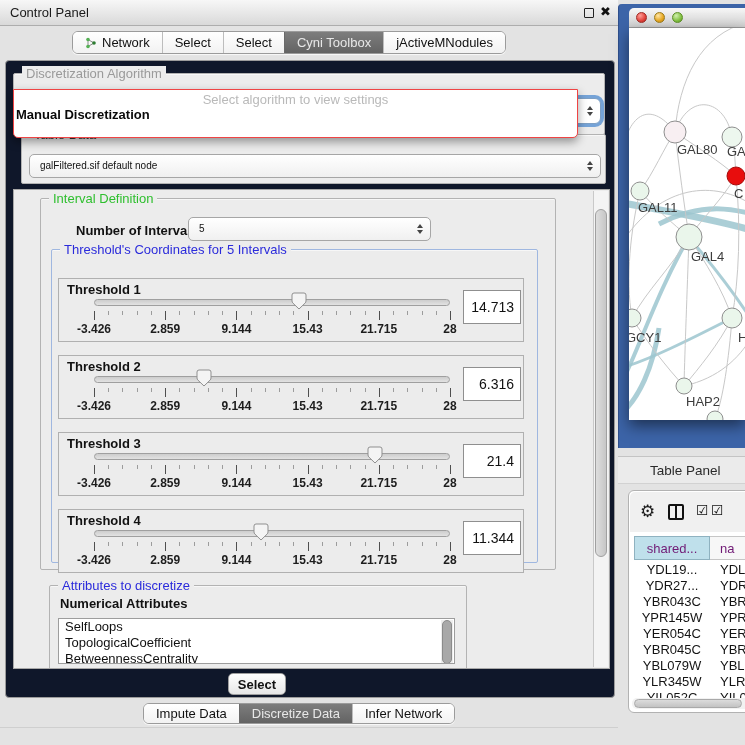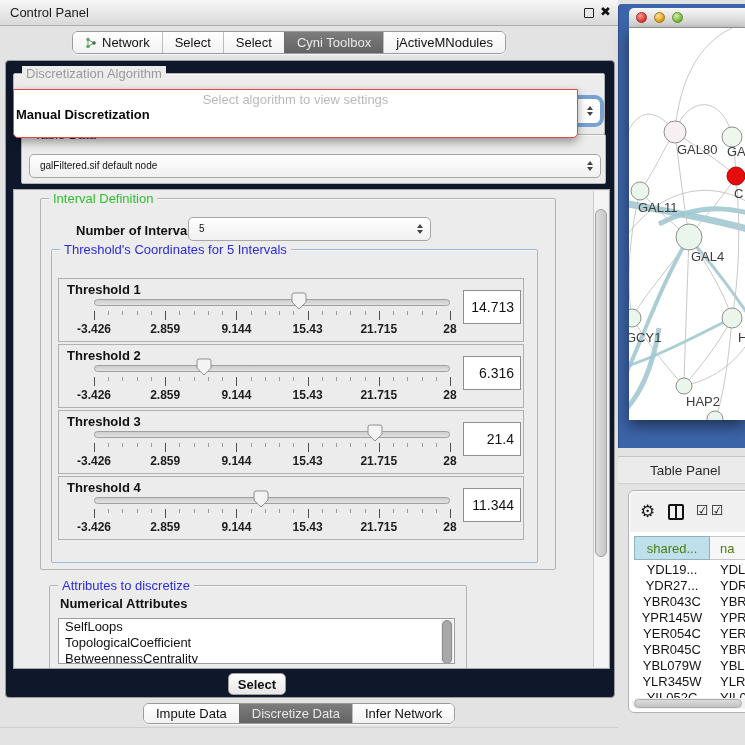--- a/index.html
+++ b/index.html
@@ -60,21 +60,21 @@
     background:#ececec;overflow:hidden}
   .mp-scroll{position:absolute;right:1px;top:1px;width:15px;height:476px;background:#f4f4f4;border-left:1px solid #c9c9c9}
   .mp-thumb{position:absolute;left:1px;top:18px;width:12px;height:348px;border:1px solid #a0a0a0;border-radius:7px;
     background:linear-gradient(90deg,#dedede,#c6c6c6)}
 
   .int-group{left:26px;top:8px;width:516px;height:372px}
   .int-label{position:absolute;left:35px;top:24px;font-weight:bold}
   .int-combo{left:147px;top:18px;width:243px}
   .thr-group{left:10px;top:50px;width:487px;height:314px;border-color:#9fb7e0}
 
-  .thr-card{position:relative;width:466px;height:64px;border:1px solid #b0b0b0;background:#ececec;margin-bottom:2px}
+  .thr-card{position:relative;width:466px;height:64px;border:1px solid #b0b0b0;background:#ececec;margin-bottom:13px}
   #thrList{position:absolute;left:6px;top:28px}
   .thr-label{position:absolute;left:8px;top:3px;font-weight:bold}
   .track{position:absolute;left:35px;top:20px;width:356px;height:7px;border:1px solid #9f9f9f;border-radius:4px;
     background:linear-gradient(#cdcdcd,#e2e2e2)}
   .thumb{position:absolute;top:13px}
   .ticks{position:absolute;left:35px;top:32px;width:357px;height:9px;
     background-image:repeating-linear-gradient(90deg,#4f4f4f 0 1px,transparent 1px 71.2px),
                      repeating-linear-gradient(90deg,#9c9c9c 0 1px,transparent 1px 14.24px);
     background-size:357px 9px,357px 4px;background-repeat:no-repeat}
   .tick-labels span{position:absolute;top:43px;transform:translateX(-50%);font-size:12px;font-weight:bold;color:#1d1d1d;white-space:nowrap}
@@ -110,21 +110,21 @@
 
   .table-card{position:absolute;left:628px;top:490px;width:130px;height:223px;background:#fff;
     border:1px solid #b2b2b2;border-radius:6px 0 0 6px}
   .tc-toolbar{position:absolute;left:1px;top:1px;width:127px;height:40px;background:#f0f0f0;border-radius:5px 0 0 0}
   .gear{position:absolute;left:10px;top:9px;font-size:17px;color:#1c1c1c}
   .split-ic{position:absolute;left:38px;top:12px;width:16px;height:16px;border:2px solid #111;border-radius:2px}
   .split-ic::after{content:"";position:absolute;left:5px;top:0;width:2px;height:12px;background:#111}
   .chk{position:absolute;top:10px;font-size:14px;color:#111}
   .chk.c1{left:66px}.chk.c2{left:81px}
   .th-row{position:absolute;left:5px;top:45px;height:24px;display:flex}
-  .th-cell{height:24px;line-height:24px;text-align:center;font-size:13px;color:#4d7c0f}
+  .th-cell{height:24px;line-height:24px;text-align:center;font-size:13px;color:#701a75}
   .th-cell.sel{width:76px;background:#bfe0eb;border:1px solid #8fb2c0}
   .th-cell.plain{width:60px;background:#f7f7f7;border:1px solid #c6c6c6;border-left:none;text-align:left;padding-left:10px}
   #tpRows{position:absolute;left:5px;top:71px;width:125px;height:136px;overflow:hidden}
   .tr{display:flex;height:16px;line-height:16px;font-size:13px;color:#141414}
   .tr .c0{width:76px;text-align:center}
   .tr .c1{padding-left:10px;white-space:nowrap}
   .hscroll{position:absolute;left:3px;top:207px;width:124px;height:11px;background:#f2f2f2;border-radius:5px}
   .hthumb{position:absolute;left:2px;top:1px;width:108px;height:9px;background:linear-gradient(#dcdcdc,#c3c3c3);
     border:1px solid #a9a9a9;border-radius:5px}
 </style>

